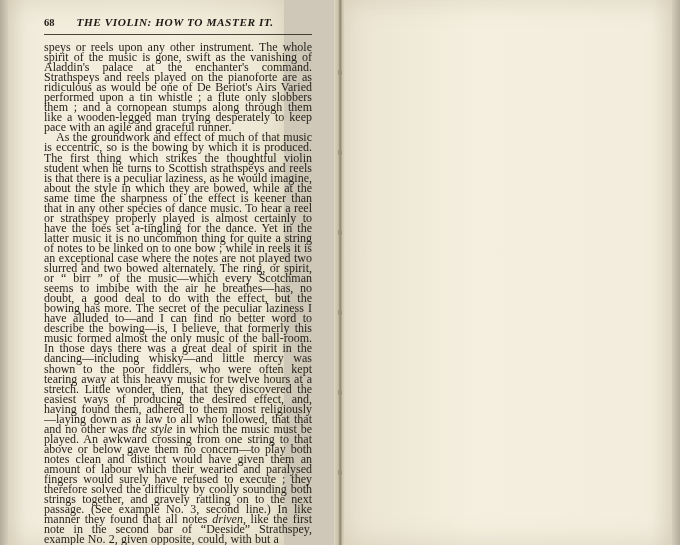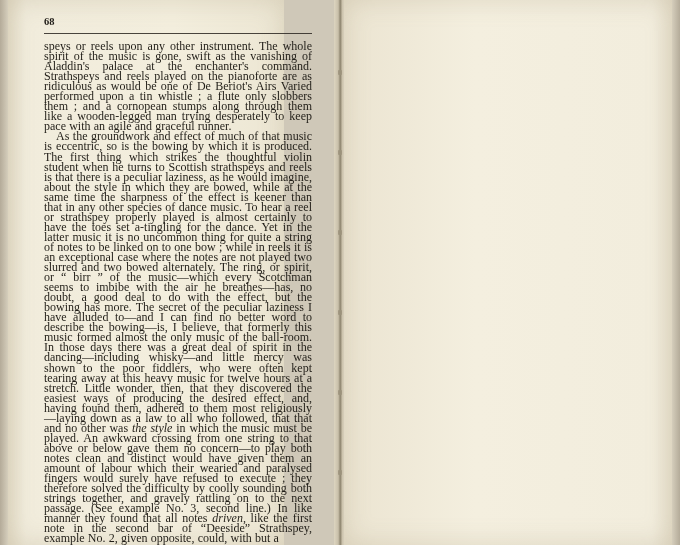--- a/index.html
+++ b/index.html
@@ -78,20 +78,21 @@
 <div class="book">
 
   <div class="edge l"></div>
   <div class="edge r"></div>
 
   <div class="page left">
     <div class="content left">
 
       <div class="hdr left-hdr">
         <span class="folio">68</span>
+        <span class="title">THE VIOLIN: HOW TO MASTER IT.</span>
       </div>
       <div class="rule"></div>
 
       <p class="body">speys or reels upon any other instrument.  The whole spirit of the music is gone, swift as the vanishing of Aladdin's palace at the enchanter's command.  Strathspeys and reels played on the pianoforte are as ridiculous as would be one of De Beriot's Airs Varied performed upon a tin whistle ; a flute only slobbers them ; and a cornopean stumps along through them like a wooden-legged man trying desperately to keep pace with an agile and graceful runner.</p>
 
       <p class="body ind"><span>As the groundwork and effect of much of that music is eccentric, so is the bowing by which it is produced.  The first thing which strikes the thoughtful violin student when he turns to Scottish strathspeys and reels is that there is a peculiar laziness, as he would imagine, about the style in which they are bowed, while at the same time the sharpness of the effect is keener than that in any other species of dance music.  To hear a reel or strathspey properly played is almost certainly to have the toes set a-tingling for the dance.  Yet in the latter music it is no uncommon thing for quite a string of notes to be linked on to one bow ; while in reels it is an exceptional case where the notes are not played two slurred and two bowed alternately.  The ring, or spirit, or “ birr ” of the music—which every Scotchman seems to imbibe with the air he breathes—has, no doubt, a good deal to do with the effect, but the bowing has more.  The secret of the peculiar laziness I have alluded to—and I can find no better word to describe the bowing—is, I believe, that formerly this music formed almost the only music of the ball-room.  In those days there was a great deal of spirit in the dancing—including whisky—and little mercy was shown to the poor fiddlers, who were often kept tearing away at this heavy music for twelve hours at a stretch.  Little wonder, then, that they discovered the easiest ways of producing the desired effect, and, having found them, adhered to them most religiously—laying down as a law to all who followed, that that and no other was </span><span class="it">the style</span><span> in which the music must be played.  An awkward crossing from one string to that above or below gave them no concern—to play both notes clean and distinct would have given them an amount of labour which their wearied and paralysed fingers would surely have refused to execute ; they therefore solved the difficulty by coolly sounding both strings together, and gravely rattling on to the next passage.  (See example No. 3, second line.)  In like manner they found that all notes </span><span class="it">driven</span><span>, like the first note in the second bar of “Deeside” Strathspey, example No. 2, given opposite, could, with but a</span></p>
 
     </div>
   </div>
 

